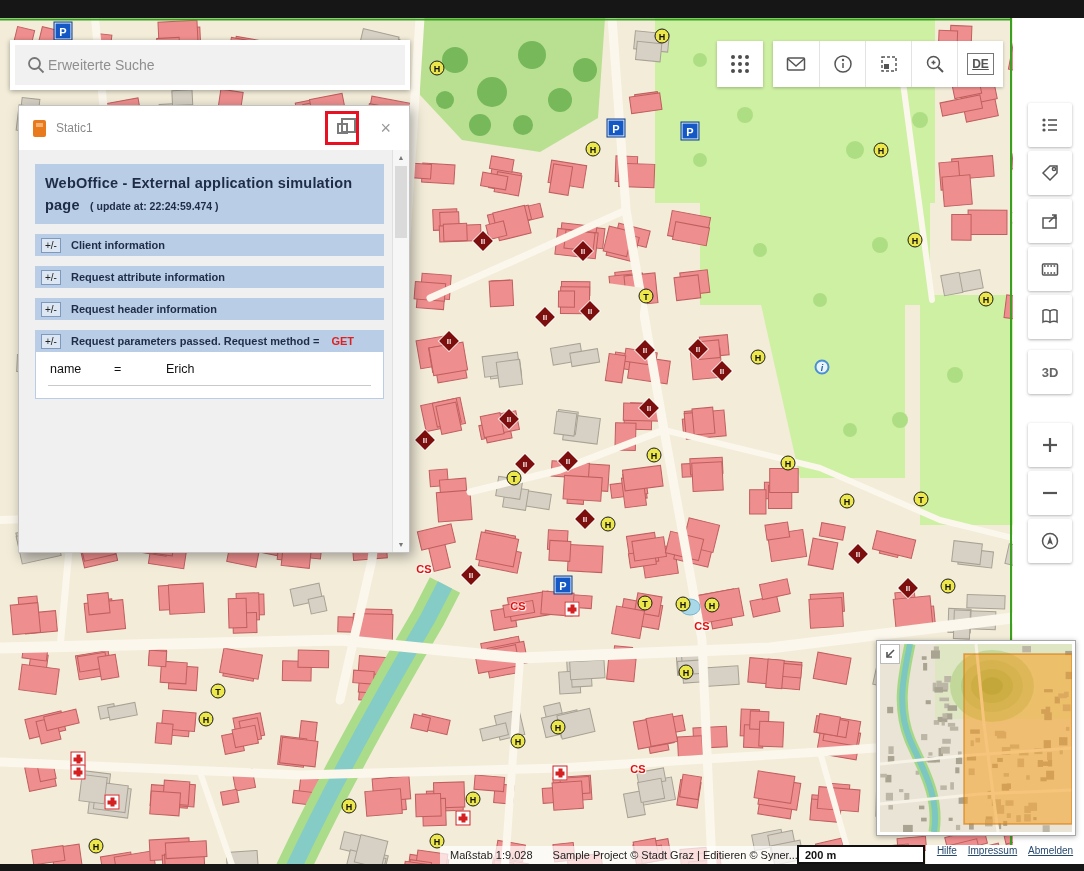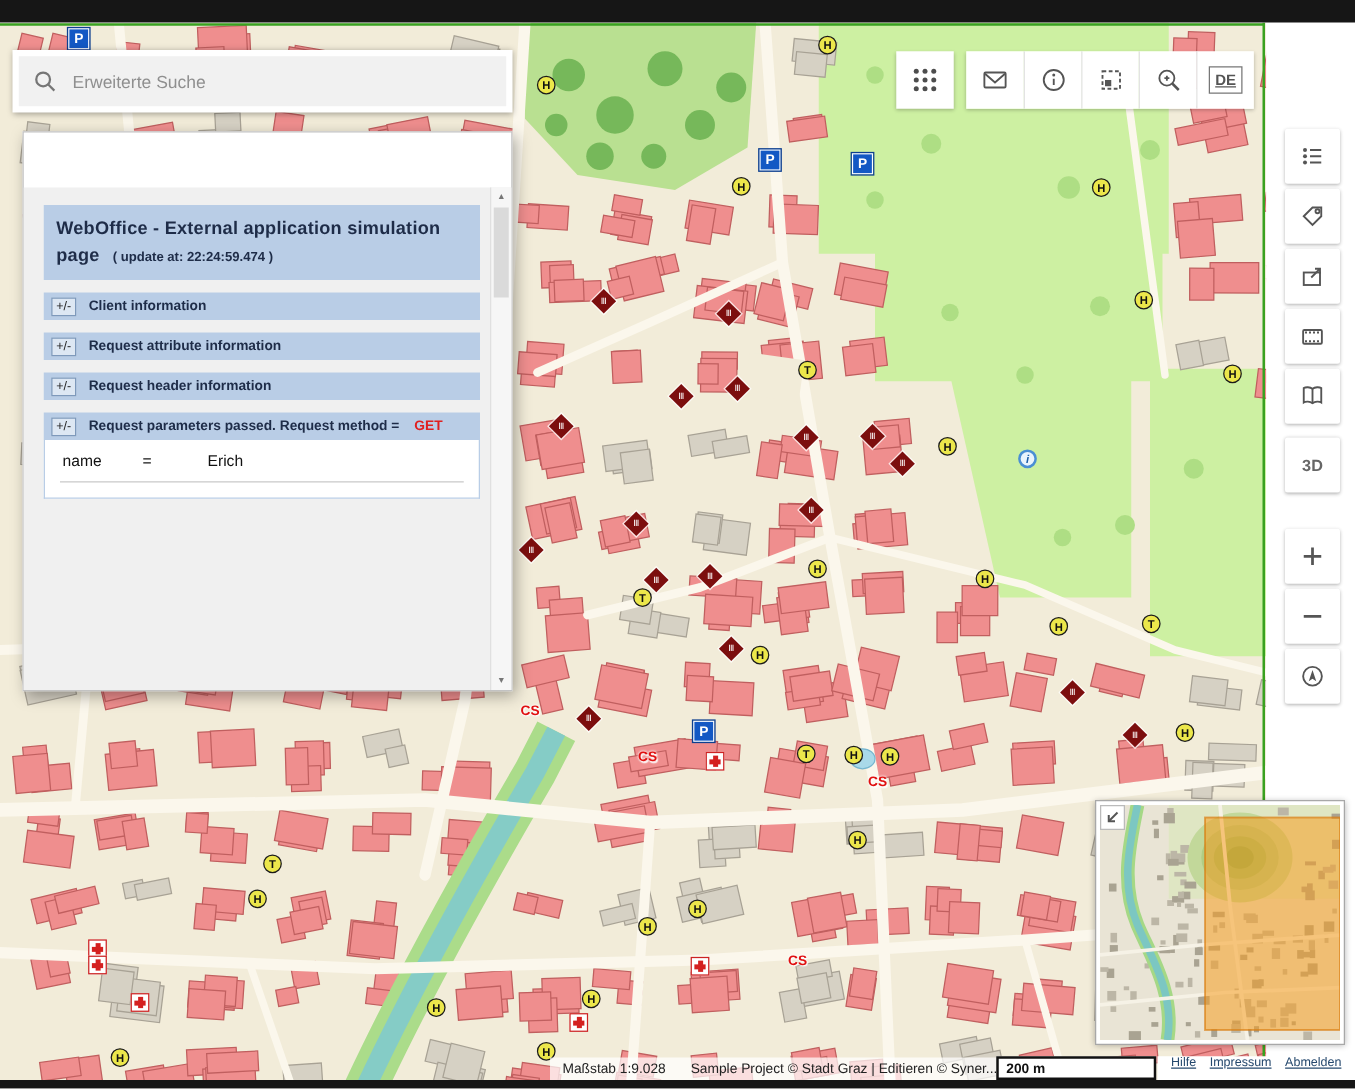--- a/index.html
+++ b/index.html
@@ -22,21 +22,21 @@
   .mk-M{width:14px;height:14px;background:#7c0e0e;transform:translate(-50%,-50%) rotate(45deg);box-shadow:0 0 0 1px rgba(255,255,255,.75);}
   .mk-M span{transform:rotate(-45deg);color:#fff;font-size:7px;line-height:1;}
   .mk-C{width:15px;height:15px;background:#fff;border:1px solid #cc2222;position:absolute;}
   .mk-C .cv{position:absolute;left:50%;top:2px;bottom:2px;width:4px;margin-left:-2px;background:#d42020;}
   .mk-C .ch{position:absolute;top:50%;left:2px;right:2px;height:4px;margin-top:-2px;background:#d42020;}
   .mk-CS{color:#e01010;font-size:11px;font-weight:bold;text-shadow:0 0 2px #fff,0 0 2px #fff,1px 1px 1px #fff;}
   .mk-I{width:15px;height:15px;border-radius:50%;background:#eaf4fd;border:2px solid #4a8fd4;color:#1d5fa8;font-size:9px;font-weight:bold;font-style:italic;}
 
   
   #search-card{left:10px;top:40px;width:400px;height:50px;background:#fff;box-shadow:0 1px 5px rgba(0,0,0,.35);}
-  #search-inner{position:absolute;left:5px;top:5px;right:5px;bottom:5px;background:#f1f1f1;display:flex;align-items:center;padding-left:12px;gap:10px;}
+  #search-inner{position:absolute;left:5px;top:5px;right:5px;bottom:5px;background:#f1f1f1;display:flex;align-items:center;padding-left:12px;gap:0;}
   #search-input{flex:1;border:none;background:transparent;outline:none;font-size:14px;color:#555;}
   #search-input::placeholder{color:#8f8f8f;}
 
   
   #panel{left:18px;top:105px;width:392px;height:448px;background:#fff;border:1px solid #c2c2c2;box-shadow:3px 4px 12px rgba(0,0,0,.35);}
   #panel-titlebar{position:absolute;left:0;top:0;right:0;height:44px;background:#fff;display:flex;align-items:center;padding:0 14px 0 14px;gap:10px;}
   #panel-icon{width:13px;height:17px;background:#e8791d;border-radius:2px;position:relative;display:inline-block;}
   #panel-icon::after{content:"";position:absolute;left:3px;top:3px;width:7px;height:4px;background:#f6b070;}
   #panel-title{color:#8a8a8a;font-size:12px;flex:1;}
   #panel-actions{display:flex;align-items:center;gap:28px;padding-right:4px;}
@@ -830,20 +830,33 @@
     <div id="search-inner">
       <svg width="19" height="19" viewBox="0 0 19 19">
         <circle cx="7.5" cy="7.5" r="5.5" fill="none" stroke="#767676" stroke-width="1.8"></circle>
         <line x1="11.6" y1="11.6" x2="16.5" y2="16.5" stroke="#767676" stroke-width="1.8"></line>
       </svg>
       <input id="search-input" placeholder="Erweiterte Suche" style="">
     </div>
   </div>
 
   <div class="abs" id="panel">
+    <div id="panel-titlebar">
+      <span id="panel-icon"></span>
+      <span id="panel-title">Static1</span>
+      <span id="panel-actions">
+        <span id="undock-wrap">
+          <button id="undock-btn">
+              <span class="ico-restore"></span>
+            </button>
+          <span id="red-box"></span>
+        </span>
+        <button id="close-btn">×</button>
+      </span>
+    </div>
     <div id="panel-body">
       <div id="pb-scroll">
         <div class="blue-header">
           <span class="bh-title">WebOffice - External application simulation page</span>
           <span class="bh-update">( update at: 22:24:59.474 )</span>
         </div>
         <div class="sec">
           <span class="sec-toggle">+/-</span>
           <span class="sec-label">Client information</span>
         </div>

